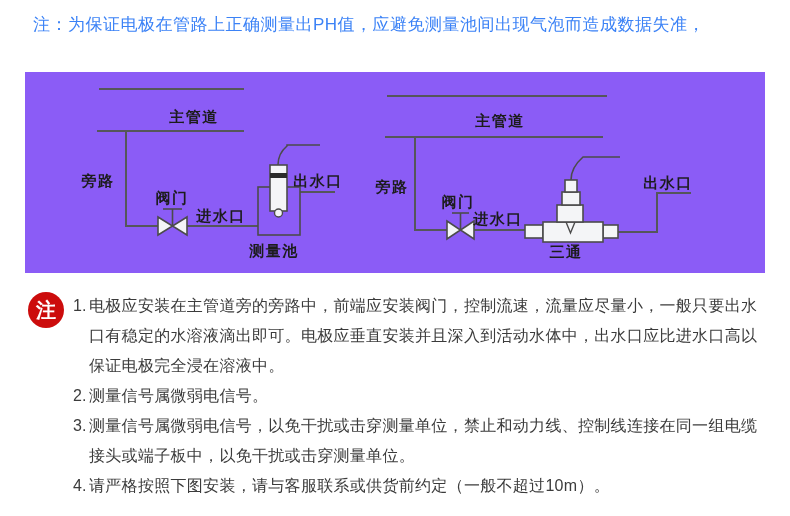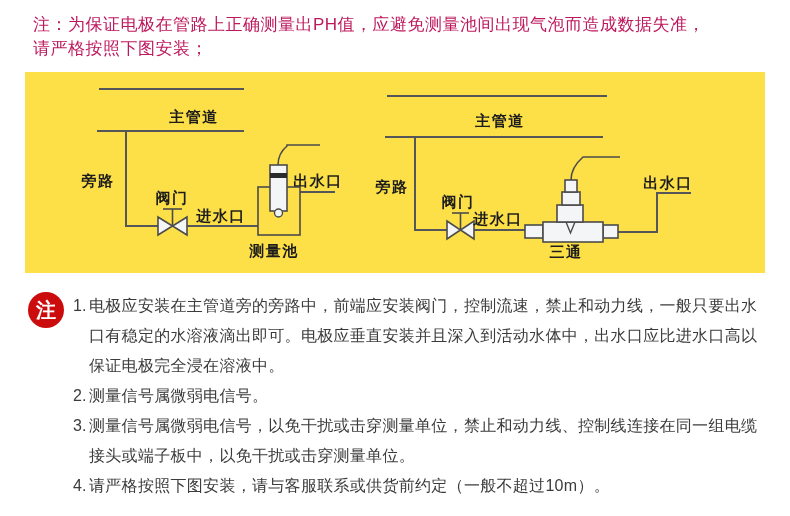--- a/index.html
+++ b/index.html
@@ -3,25 +3,25 @@
 <meta charset="utf-8">
 <style>
   html, body { margin: 0; padding: 0; background: #ffffff; }
   body { width: 790px; height: 516px; position: relative; overflow: hidden;
          font-family: "Liberation Sans", "DejaVu Sans", sans-serif; }
 
   .page { position: absolute; inset: 0; }
 
   
   .header-note { position: absolute; left: 33px; top: 13px; width: 730px;
-                 font-size: 17px; line-height: 24px; color: #be185d; letter-spacing: .5px; }
+                 font-size: 17px; line-height: 24px; color: #3b82f6; letter-spacing: .5px; }
 
   
   .diagram-panel { position: absolute; left: 25px; top: 72px; width: 740px; height: 201px;
-                   background: #fde047; }
+                   background: #8b5cf6; }
   .diagram-panel svg { display: block; }
   .dlabel { font-family: "DejaVu Serif", "Liberation Serif", serif;
             font-size: 15px; font-weight: bold; fill: #1c1c1c; letter-spacing: 1.5px; }
 
   
   .note-badge { position: absolute; left: 28px; top: 292px; width: 36px; height: 36px;
                 background: #cc0c0c; border-radius: 50%;
                 display: flex; align-items: center; justify-content: center;
                 color: #ffffff; font-size: 20px; font-weight: bold; }
   .notes { position: absolute; left: 73px; top: 291px; width: 688px;
@@ -30,21 +30,20 @@
   .note-item .num { flex: 0 0 16px; }
   .note-item .txt { flex: 1; letter-spacing: .3px; }
 </style>
 </head>
 <body>
 
 <div class="page">
 
   <div class="header-note">
     <span>注：为保证电极在管路上正确测量出PH值，应避免测量池间出现气泡而造成数据失准，</span><br>
-    <span>请严格按照下图安装；</span>
   </div>
 
   <div class="diagram-panel">
     <svg width="740" height="201" viewBox="0 0 740 201">
       <g stroke="#55565a" stroke-width="2" fill="none">
 
         <line x1="74" y1="17" x2="219" y2="17"></line>
         <line x1="72" y1="59" x2="219" y2="59"></line>
         <line x1="101" y1="59" x2="101" y2="155"></line>
         <line x1="101" y1="154" x2="133" y2="154"></line>
@@ -112,21 +111,21 @@
     </svg>
   </div>
 
   <div class="note-badge">
     <span>注</span>
   </div>
 
   <div class="notes">
     <div class="note-item">
       <span class="num">1.</span>
-      <span class="txt">电极应安装在主管道旁的旁路中，前端应安装阀门，控制流速，禁止和动力线，一般只要出水口有稳定的水溶液滴出即可。电极应垂直安装并且深入到活动水体中，出水口应比进水口高以保证电极完全浸在溶液中。</span>
+      <span class="txt">电极应安装在主管道旁的旁路中，前端应安装阀门，控制流速，流量应尽量小，一般只要出水口有稳定的水溶液滴出即可。电极应垂直安装并且深入到活动水体中，出水口应比进水口高以保证电极完全浸在溶液中。</span>
     </div>
     <div class="note-item">
       <span class="num">2.</span>
       <span class="txt">测量信号属微弱电信号。</span>
     </div>
     <div class="note-item">
       <span class="num">3.</span>
       <span class="txt">测量信号属微弱电信号，以免干扰或击穿测量单位，禁止和动力线、控制线连接在同一组电缆接头或端子板中，以免干扰或击穿测量单位。</span>
     </div>
     <div class="note-item">

